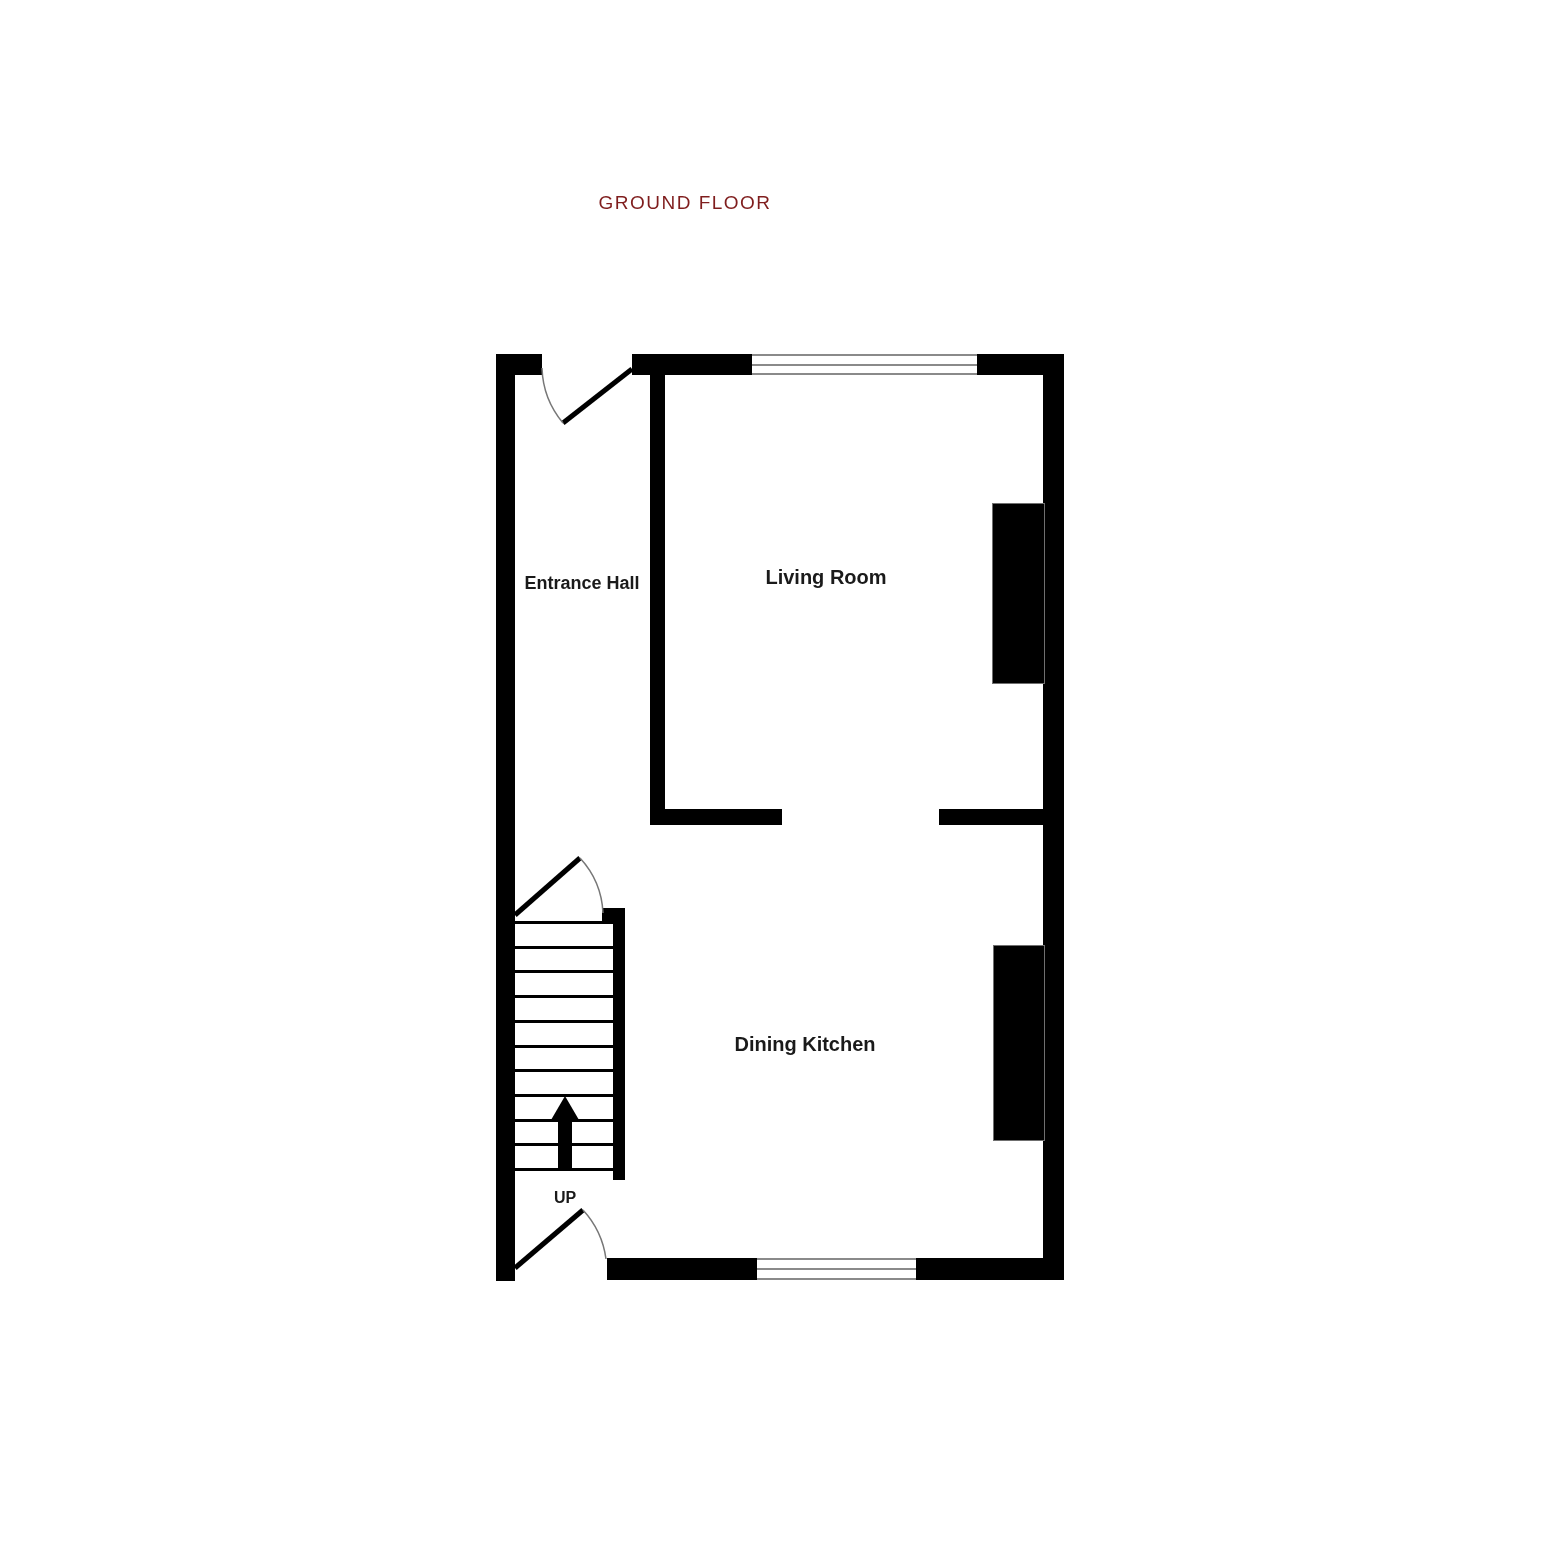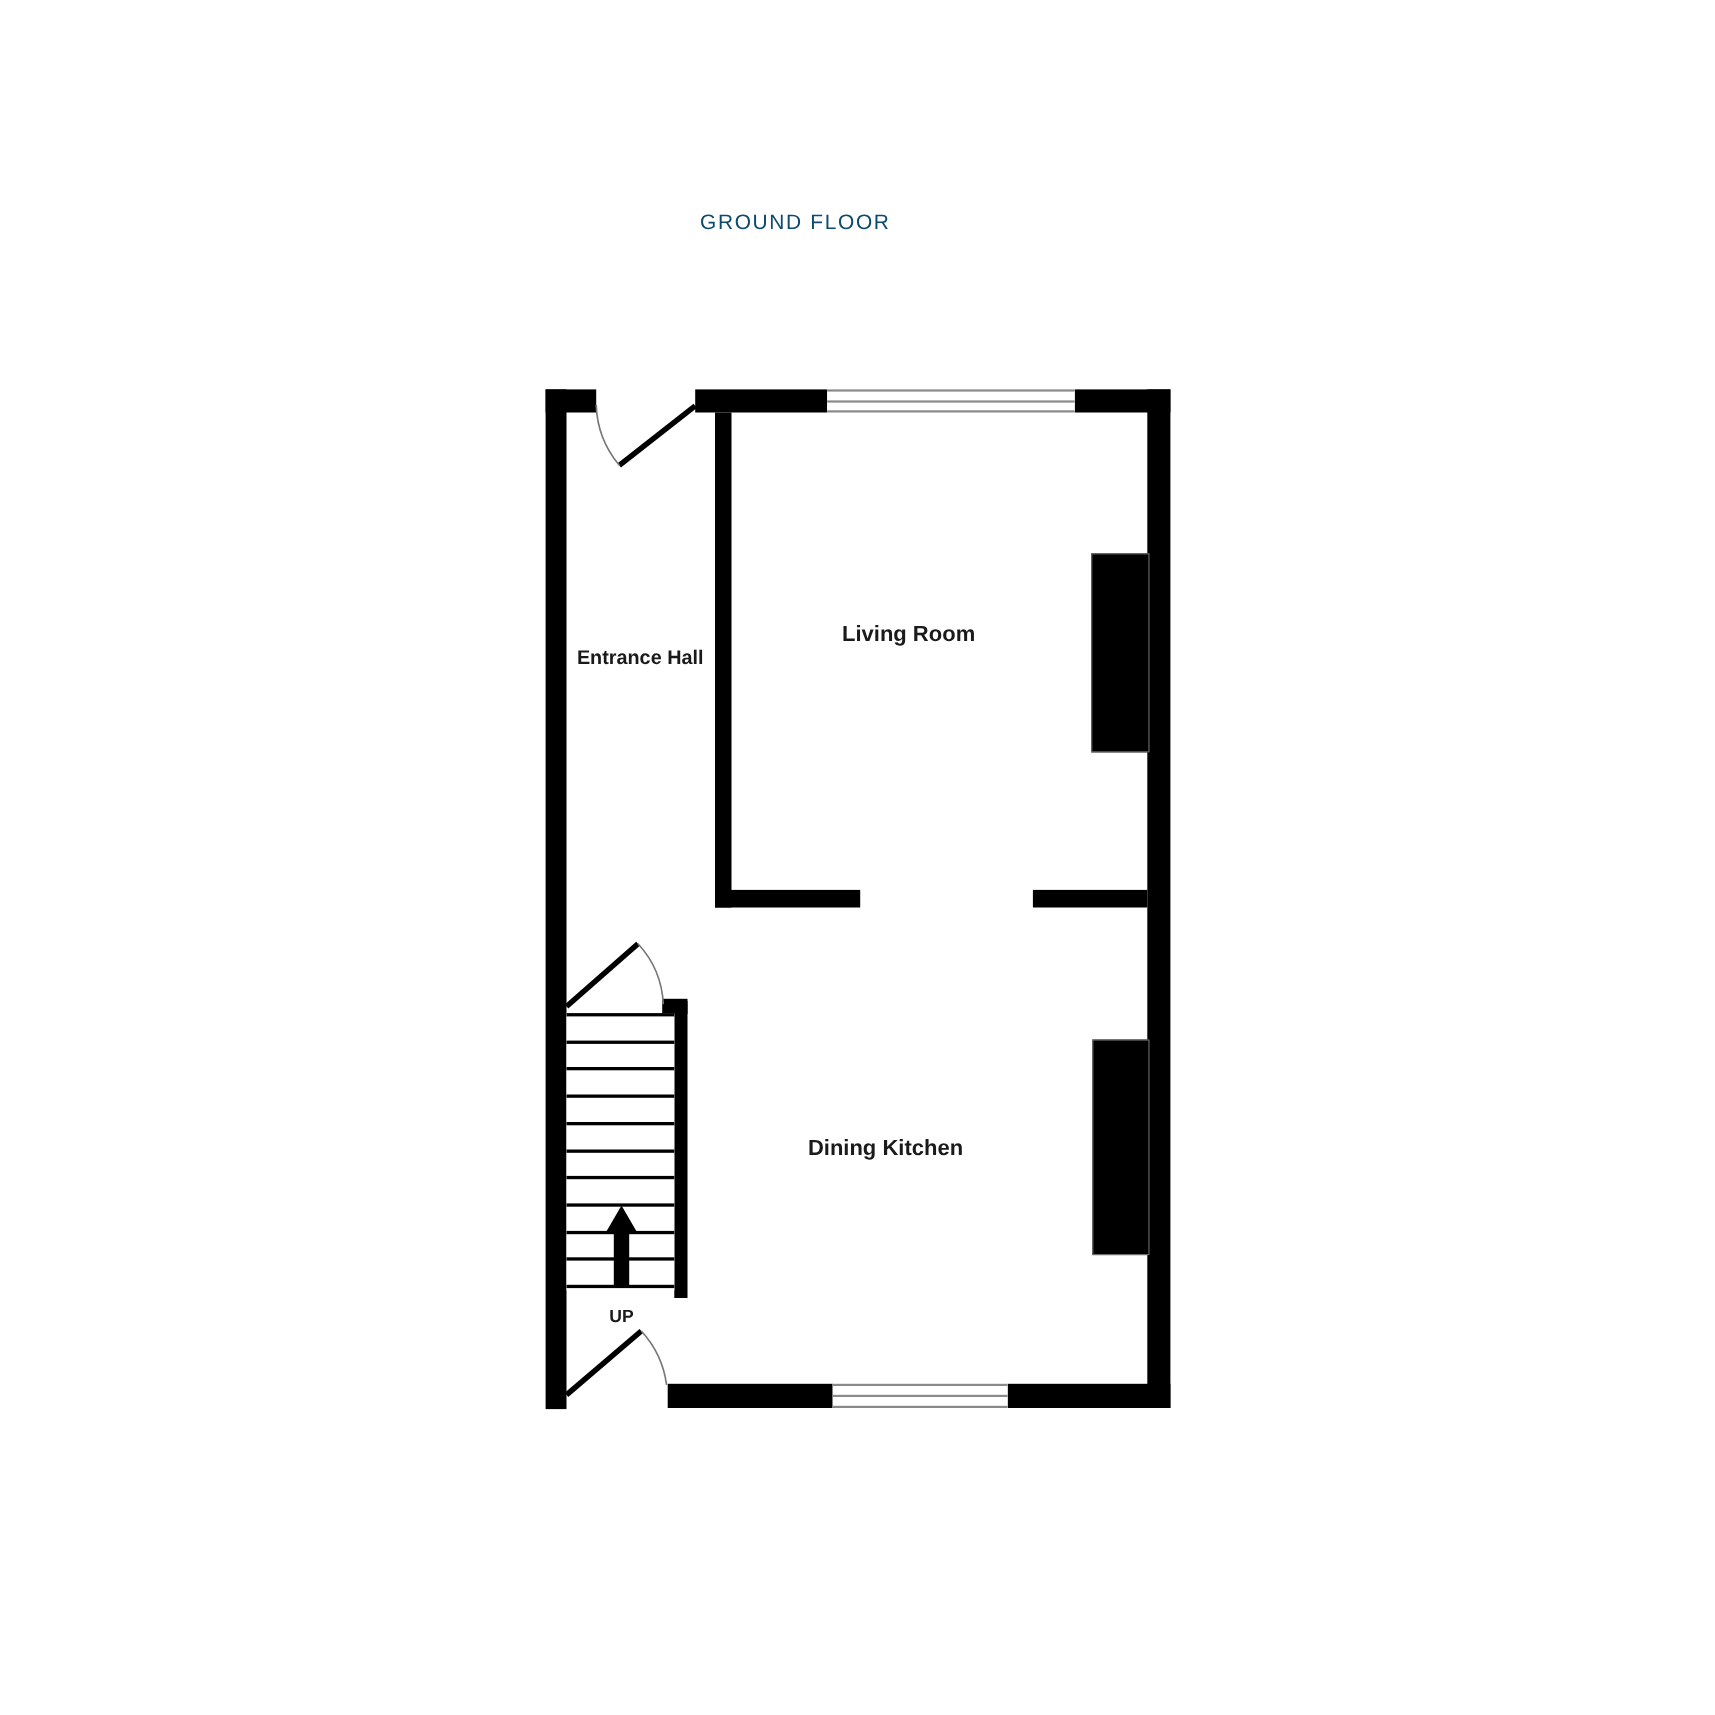--- a/index.html
+++ b/index.html
@@ -71,34 +71,34 @@
     border-right: 14px solid transparent;
     border-bottom: 24px solid var(--wall, #000000);
   }
   .label {
     position: absolute;
     color: var(--text, #1a1a1a);
     white-space: nowrap;
     text-align: center;
   }
   .plan-title {
-    left: 603px;
+    left: 565px;
     top: 192px;
     width: 240px;
     font-size: 19px;
     font-weight: 400;
     letter-spacing: 1.5px;
-    color: #0c4a6e;
+    color: #7f1d1d;
   }
   .room-label {
     font-weight: bold;
     font-size: 20px;
   }
   .living-room-label   { left: 726px; top: 521px;  width: 200px; margin-top: 45px; }
-  .entrance-hall-label { left: 482px; top: 588px;  width: 200px; font-size: 18px; }
+  .entrance-hall-label { left: 482px; top: 573px;  width: 200px; font-size: 18px; }
   .dining-kitchen-label{ left: 705px; top: 1033px; width: 200px; }
   .up-label {
     left: 515px;
     top: 1189px;
     width: 100px;
     font-size: 16px;
     font-weight: 700;
   }
   #door-overlay {
     position: absolute;

